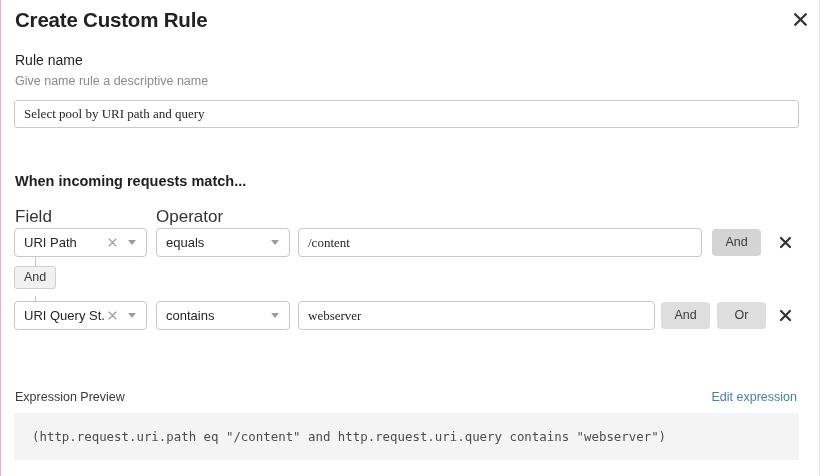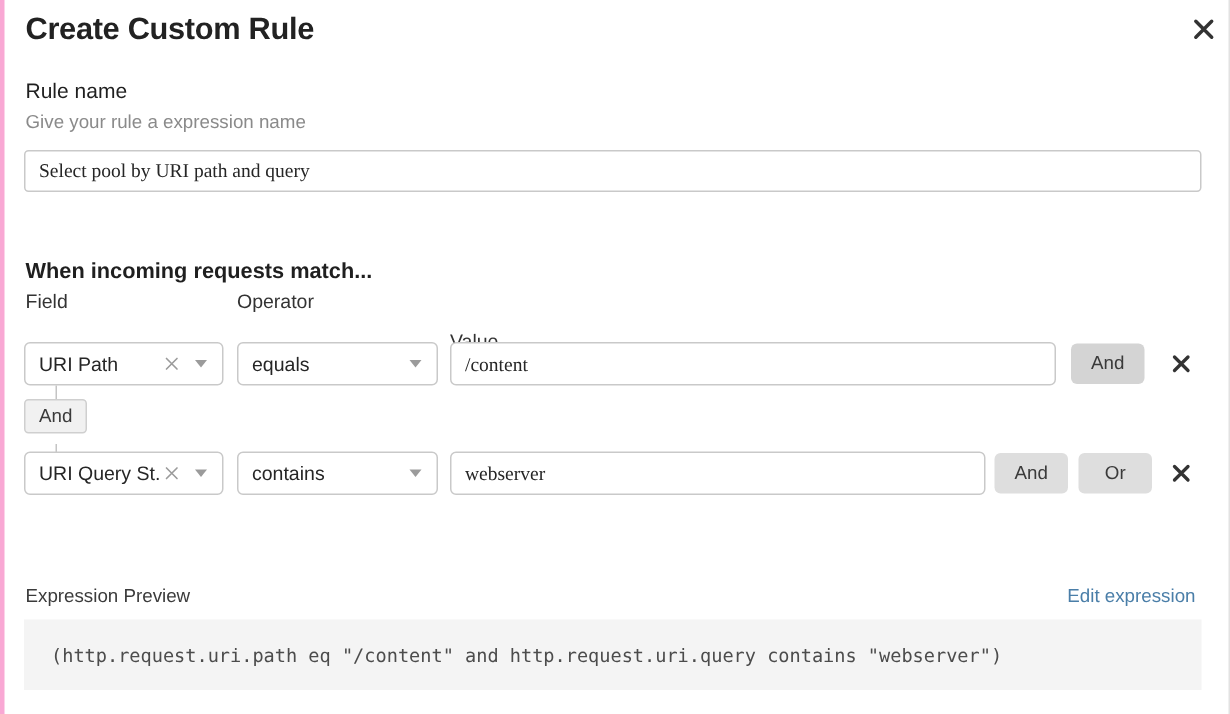--- a/index.html
+++ b/index.html
@@ -14,21 +14,21 @@
     color: #1d1d1d;
     overflow: hidden;
   }
 
   .dialog {
     position: relative;
     box-sizing: border-box;
     width: 820px;
     height: 476px;
     background: #ffffff;
-    border-left: 3px solid #f9a8d4;
+    border-left: 1px solid #f9a8d4;
     border-right: 1px solid #e2e2e2;
     padding: 12px;
   }
 
   
   .dialog-header {
     position: absolute;
     left: 0; top: 0;
     width: 820px;
     height: 46px;
@@ -90,22 +90,22 @@
     position: absolute;
     left: 14px;
     top: 173px;
     font-size: 14.5px;
     font-weight: bold;
     color: #1f1f1f;
   }
 
   .col-label {
     position: absolute;
-    top: 193px;
-    font-size: 13px;
+    top: 207px;
+    font-size: 17px;
     color: #333333;
   }
   .col-label.field    { left: 14px; }
   .col-label.operator { left: 155px; }
   .col-label.value    { left: 297px; margin-top: 27px; }
 
   
   .cond-row {
     position: absolute;
     left: 0;
@@ -290,21 +290,21 @@
   <div class="dialog-header">
     <div class="dialog-title">Create Custom Rule</div>
     <div class="close-button">
       <svg width="15" height="15" viewBox="0 0 15 15" aria-hidden="true">
         <path d="M2.2 2.2 L12.8 12.8 M12.8 2.2 L2.2 12.8" stroke="#333333" stroke-width="2.3" stroke-linecap="round"></path>
       </svg>
     </div>
   </div>
 
   <div class="section-label rule-name-label">Rule name</div>
-  <div class="rule-name-hint">Give your rule a expression name</div>
+  <div class="rule-name-hint">Give name rule a descriptive name</div>
   <input class="rule-name-input" type="text" value="Select pool by URI path and query" style="">
 
   <div class="match-heading">When incoming requests match...</div>
 
   <div class="col-label field">Field</div>
   <div class="col-label operator">Operator</div>
   <div class="col-label value">Value</div>
 
   <div class="cond-row row-1">
     <div class="select-box select-field">

